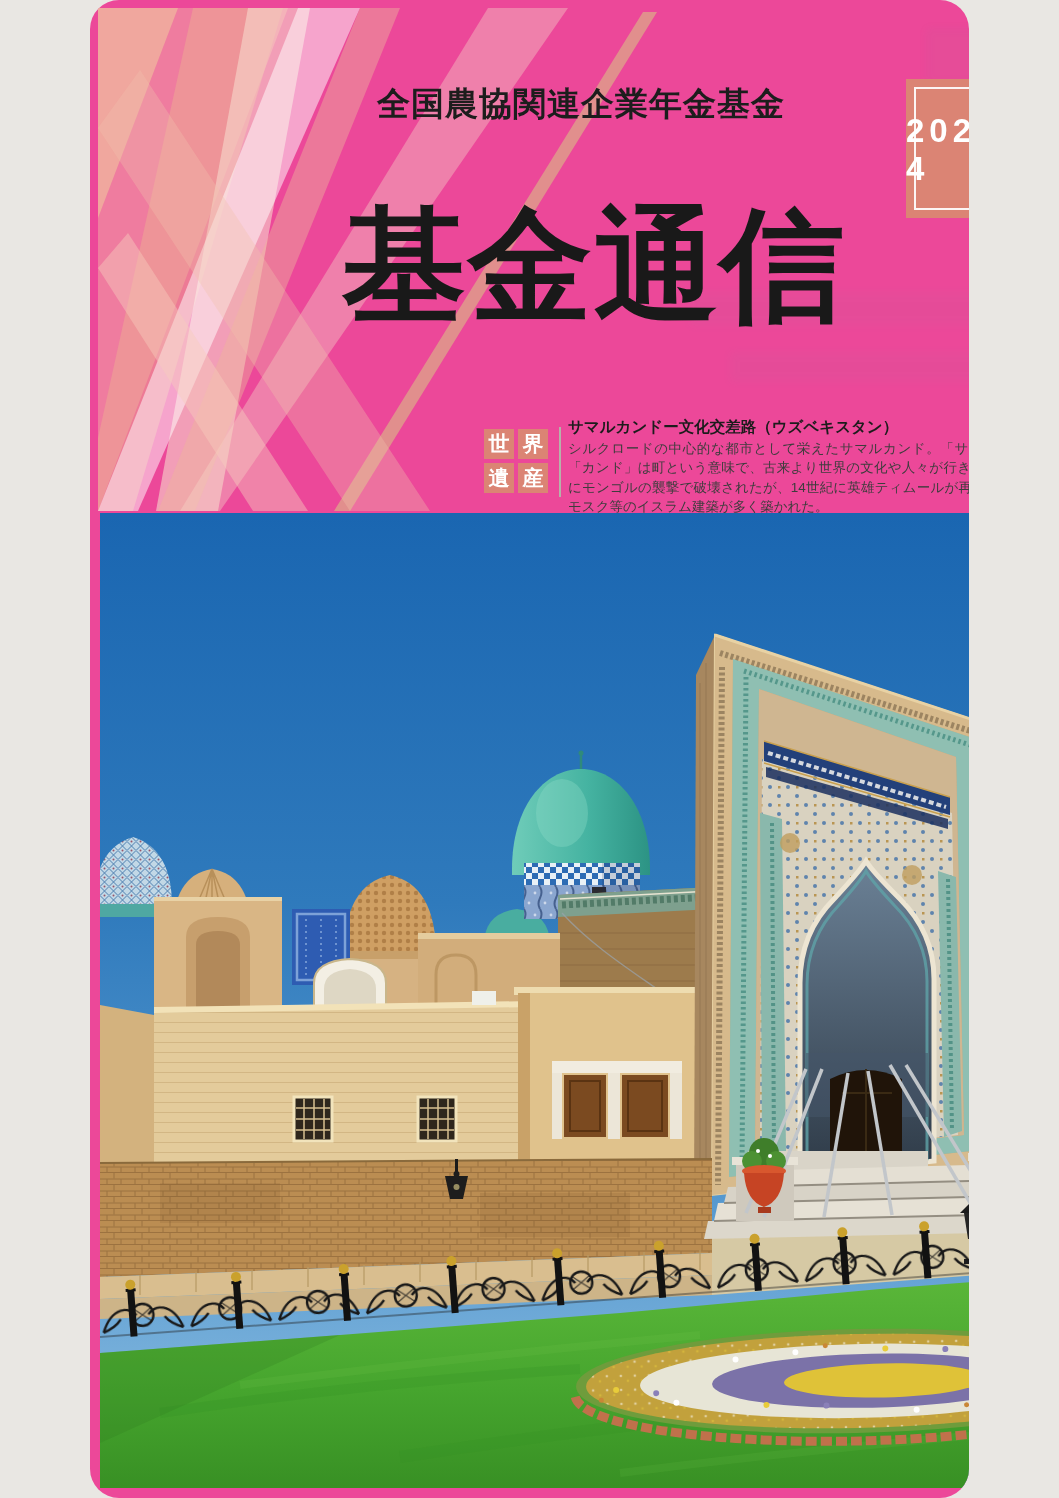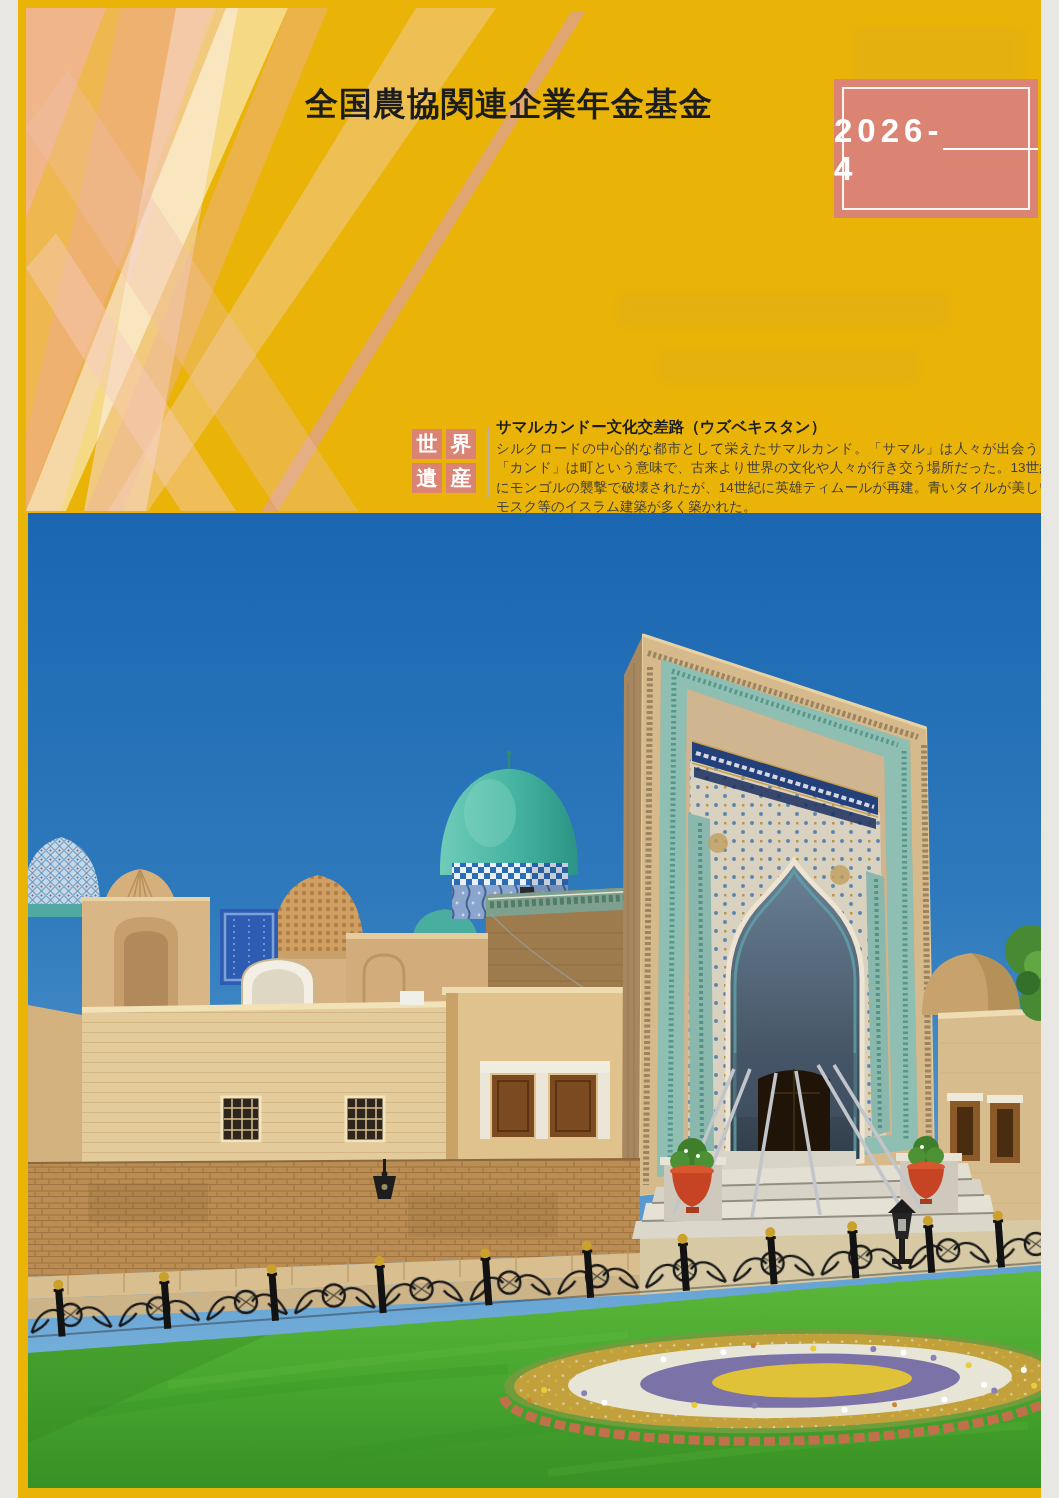--- a/index.html
+++ b/index.html
@@ -1,20 +1,21 @@
 <!DOCTYPE html>
 <html style="--accent: #db8474;"><head>
 <meta charset="utf-8">
 <style>
   html,body{margin:0;padding:0;background:#e9e7e3;}
   .page{
-    position:relative;width:1023px;height:1498px;margin:0 auto;
-    background:#eab308;overflow:hidden;
+    position:relative;width:879px;height:1498px;margin:0 auto;
+    background:#ec4899;overflow:hidden;
     font-family:"Liberation Sans","DejaVu Sans",sans-serif;
     color:#1f1f1f;
+    border-radius:29px;
   }
   .abs{position:absolute;}
   
   .deco{left:8px;top:8px;width:560px;height:503px;}
   
   .org-name{
     left:287px;top:82px;font-size:33px;font-weight:700;letter-spacing:1px;
     color:#1d1d1d;white-space:nowrap;
   }
   .main-title{
@@ -70,20 +71,21 @@
     <polygon points="545,4 559,4 252,503 236,503" fill="#dfa18a" opacity="0.8"></polygon>
     <polygon points="0,120 42,62 332,503 252,503" fill="#f1c0ab" opacity="0.35"></polygon>
     <polygon points="0,260 30,225 210,503 155,503" fill="#f6cdbc" opacity="0.45"></polygon>
   </svg>
 
   <div class="abs ghost" style="left:600px;top:292px;width:330px;height:34px;"></div>
   <div class="abs ghost" style="left:640px;top:352px;width:260px;height:30px;"></div>
   <div class="abs ghost" style="left:836px;top:28px;width:170px;height:56px;"></div>
 
   <div class="abs org-name">全国農協関連企業年金基金</div>
+  <div class="abs main-title">基金通信</div>
 
   <div class="abs issue-badge">
     <div class="inner-border"></div>
     <div class="issue-date">2026-4</div>
     <div class="issue-divider"></div>
   </div>
 
   <div class="abs heritage-label">
     <span class="cell">世</span>
     <span class="cell">界</span>

